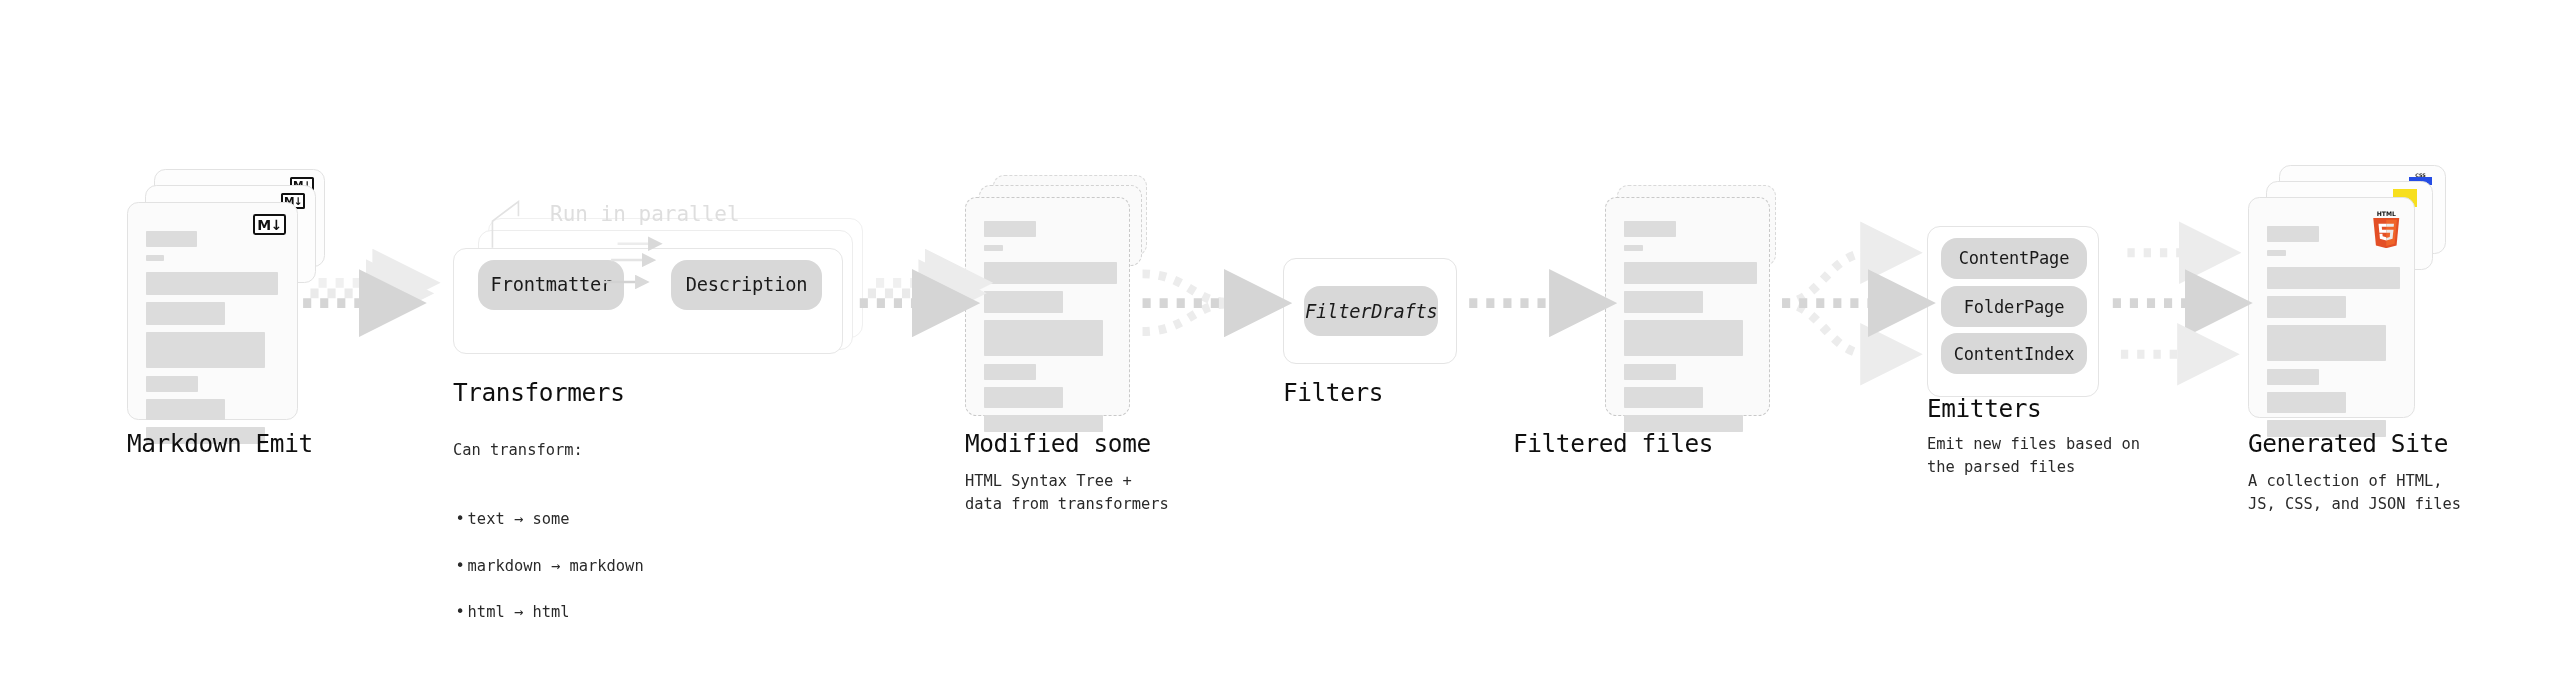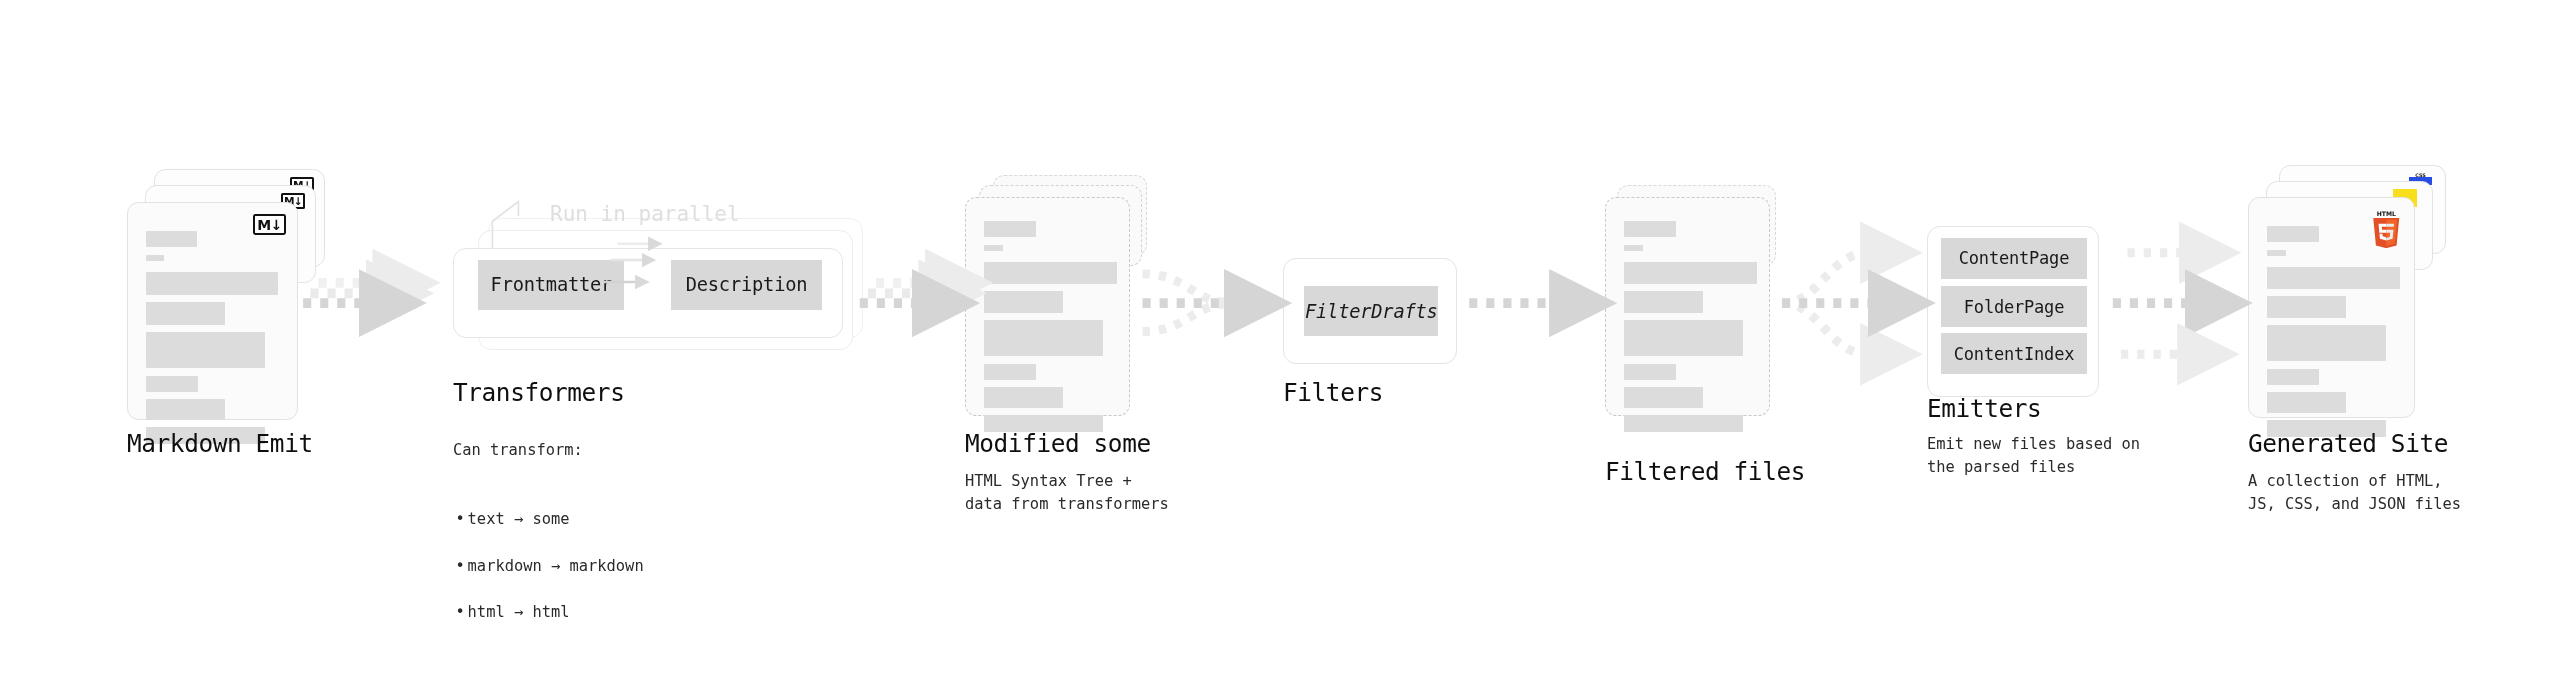--- a/index.html
+++ b/index.html
@@ -79,21 +79,21 @@
   
   .stage-box {
     position: absolute;
     border: 1.3px solid #e4e4e4;
     border-radius: 13px;
     background: #ffffff;
   }
   .chip-node {
     position: absolute;
     background: #d8d8d8;
-    border-radius: 0;
+    border-radius: 16px;
     display: flex;
     align-items: center;
     justify-content: center;
     color: #1a1a1a;
     font-size: 18.7px;
     letter-spacing: -0.2px;
     white-space: nowrap;
   }
   .chip-node.faint { background: #e9e9e9; color: transparent; }
   .chip-node.faint2 { background: #efefef; color: transparent; }
@@ -165,21 +165,21 @@
 
     <div class="stage-box" style="left:488px; top:218px; width:375px; height:120px; border-color:#f0f0f0;">
       <div class="chip-node faint2" style="left:28px; top:16.3px; width:137px; height:57px;"></div>
       <div class="chip-node faint2" style="left:203px; top:16.3px; width:145px; height:57px;"></div>
     </div>
     <div class="stage-box" style="left:478px; top:230px; width:375px; height:120px; border-color:#ededed;">
       <div class="chip-node faint" style="left:28px; top:18px; width:137px; height:57px;"></div>
       <div class="chip-node faint" style="left:203px; top:18px; width:145px; height:57px;"></div>
     </div>
 
-    <div class="stage-box" style="left:453px; top:248px; width:390px; height:90px; border-color:#e6e6e6;">
+    <div class="stage-box" style="left:453px; top:248px; width:390px; height:106px; border-color:#e6e6e6;">
       <div class="chip-node" style="left:24.4px; top:10.6px; width:146px; height:50px;">Frontmatter</div>
       <div class="chip-node" style="left:217px; top:10.6px; width:151px; height:50px;">Description</div>
     </div>
   </div>
   <div class="mini-label" style="left:530px; top:202px;">Run in parallel</div>
   <div class="title" style="left:453px; top:378px;">Transformers</div>
   <div class="subtitle" style="left:453px; top:416px;">
     <div>Can transform:</div>
     <ul class="bullets">
       <li>text → some</li>
@@ -221,21 +221,21 @@
         <div class="bar" style="width:18.7px; height:6.5px; margin-bottom:10.6px;"></div>
         <div class="bar" style="width:133px; height:22px;"></div>
         <div class="bar" style="width:79px; height:22px;"></div>
         <div class="bar" style="width:119px; height:36px;"></div>
         <div class="bar" style="width:52px; height:16.3px;"></div>
         <div class="bar" style="width:79px; height:21px;"></div>
         <div class="bar" style="width:119px; height:16.3px;"></div>
       </div>
     </div>
   </div>
-  <div class="title" style="left:1605px; top:429px;margin-top:28px;">Filtered files</div>
+  <div class="title" style="left:1513px; top:429px;">Filtered files</div>
 
   <div class="stage-box" style="left:1927px; top:226px; width:172px; height:171px;">
     <div class="chip-node" style="left:13px; top:10.6px; width:146px; height:41px; font-size:17px;">ContentPage</div>
     <div class="chip-node" style="left:13px; top:59px; width:146px; height:41px; font-size:17px;">FolderPage</div>
     <div class="chip-node" style="left:13px; top:106px; width:146px; height:41px; font-size:17px;">ContentIndex</div>
   </div>
   <div class="title" style="left:1927px; top:394px;">Emitters</div>
   <div class="subtitle" style="left:1927px; top:433px;">Emit new files based on
 the parsed files</div>
 

